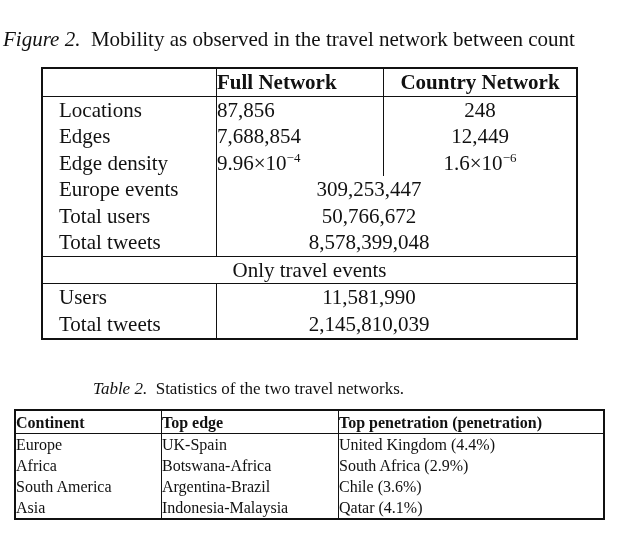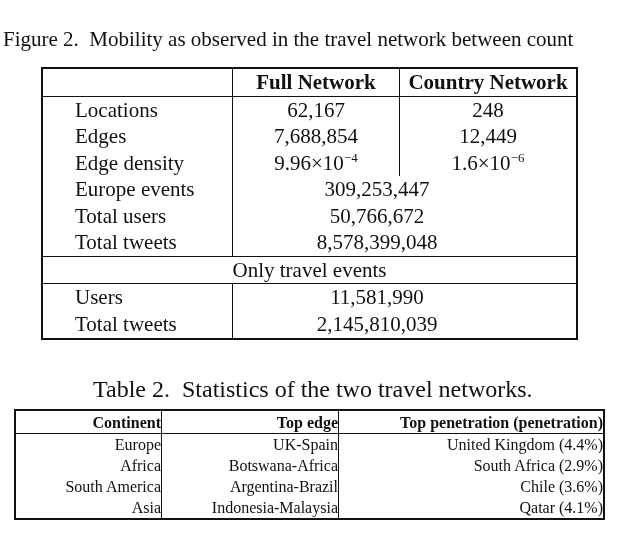--- a/index.html
+++ b/index.html
@@ -3,48 +3,48 @@
 <meta charset="utf-8">
 <style>
   html, body { margin: 0; padding: 0; background: #ffffff; }
   body {
     width: 640px; height: 541px; position: relative; overflow: hidden;
     font-family: "Liberation Serif", "DejaVu Serif", serif; color: #111;
   }
   .caption {
     position: absolute; white-space: nowrap; font-size: 21px; line-height: 24px;
   }
-  .caption .lab { }
+  .caption .lab { font-style: italic; }
   #fig-caption { left: 3px; top: 27px; }
-  #tbl-caption { left: 93px; top: 377px; font-size: 24px; }
+  #tbl-caption { left: 93px; top: 377px; font-size: 17px; }
 
   
   #stats-table {
     position: absolute; left: 41px; top: 67px; width: 537px;
     border-collapse: collapse; font-size: 21px; line-height: 26.5px;
     border: 2px solid #111;
   }
   #stats-table td, #stats-table th { padding: 0; }
   #stats-table th { font-weight: bold; text-align: center; height: 26px; border-bottom: 1.5px solid #111; }
-  #stats-table .c0 { width: 157px; text-align: left; padding-left: 32px; border-right: 1.5px solid #111; }
-  #stats-table .c1 { width: 166px; text-align: center; border-right: 1.5px solid #111; margin-left: 8px; }
+  #stats-table .c0 { width: 157px; text-align: left; padding-left: 16px; border-right: 1.5px solid #111; }
+  #stats-table .c1 { width: 166px; text-align: left; border-right: 1.5px solid #111; margin-left: 8px; }
   #stats-table .c2 { text-align: center; }
   #stats-table th.c0 { padding-left: 0; }
   #stats-table .span2 { text-align: center; padding-right: 55px; }
   #stats-table tr.section td { text-align: center; border-top: 1.5px solid #111; border-bottom: 1.5px solid #111; }
   #stats-table tr.bottom-row td { padding-bottom: 1px; }
   sup { font-size: 13px; vertical-align: 8px; line-height: 0; }
 
   
   #continent-table {
     position: absolute; left: 14px; top: 409px; width: 591px;
     border-collapse: collapse; font-size: 16px; line-height: 21px;
     border: 2px solid #111;
   }
-  #continent-table th, #continent-table td { padding: 0; text-align: right; }
+  #continent-table th, #continent-table td { padding: 0; text-align: left; }
   #continent-table th { font-weight: bold; height: 22px; border-bottom: 1.5px solid #111; }
   #continent-table .k0 { width: 145px; border-right: 1.5px solid #111; }
   #continent-table .k1 { width: 176px; border-right: 1.5px solid #111; }
   #continent-table tbody tr:first-child td { padding-top: 0; margin-top: 16px; }
 </style>
 </head>
 <body>
 
 <div id="fig-caption" class="caption">
   <span class="lab">Figure 2.</span>&nbsp;
@@ -55,21 +55,21 @@
   <thead>
     <tr>
       <th class="c0"></th>
       <th class="c1">Full Network</th>
       <th class="c2">Country Network</th>
     </tr>
   </thead>
   <tbody>
     <tr>
       <td class="c0">Locations</td>
-      <td class="c1">62,167</td>
+      <td class="c1">87,856</td>
       <td class="c2">248</td>
     </tr>
     <tr>
       <td class="c0">Edges</td>
       <td class="c1">7,688,854</td>
       <td class="c2">12,449</td>
     </tr>
     <tr>
       <td class="c0">Edge density</td>
       <td class="c1"><span>9.96×10</span><sup>−4</sup></td>

